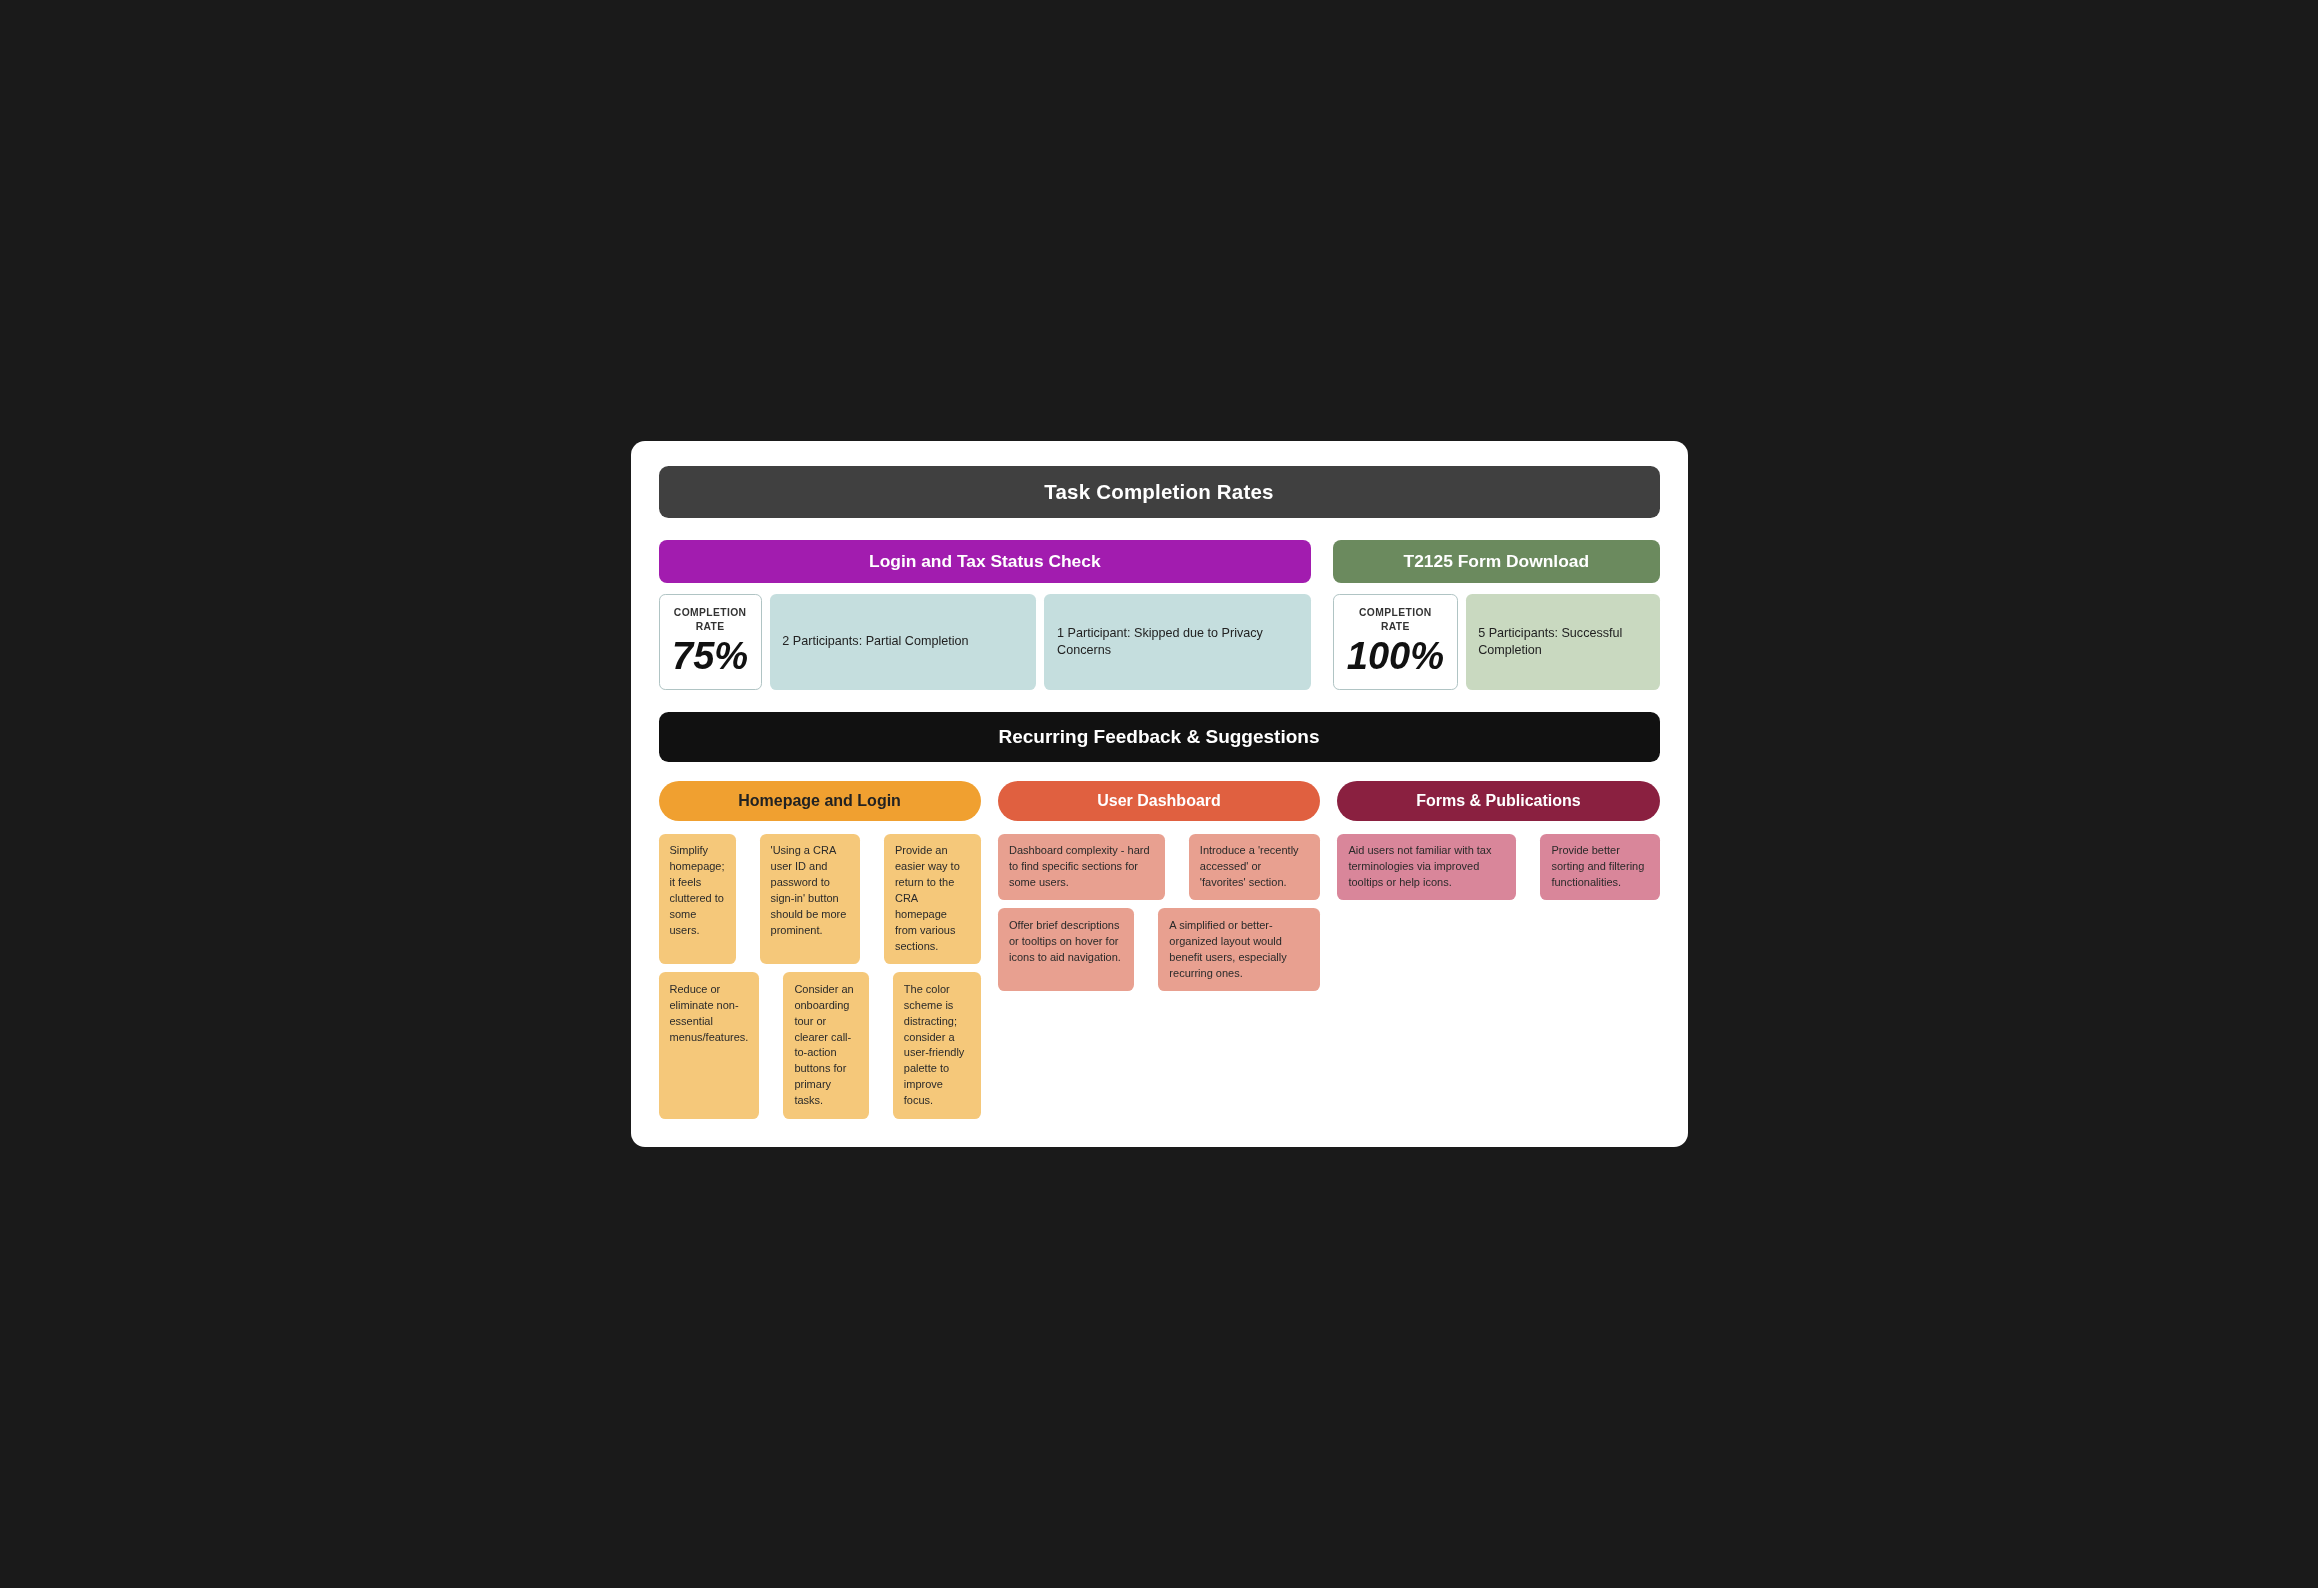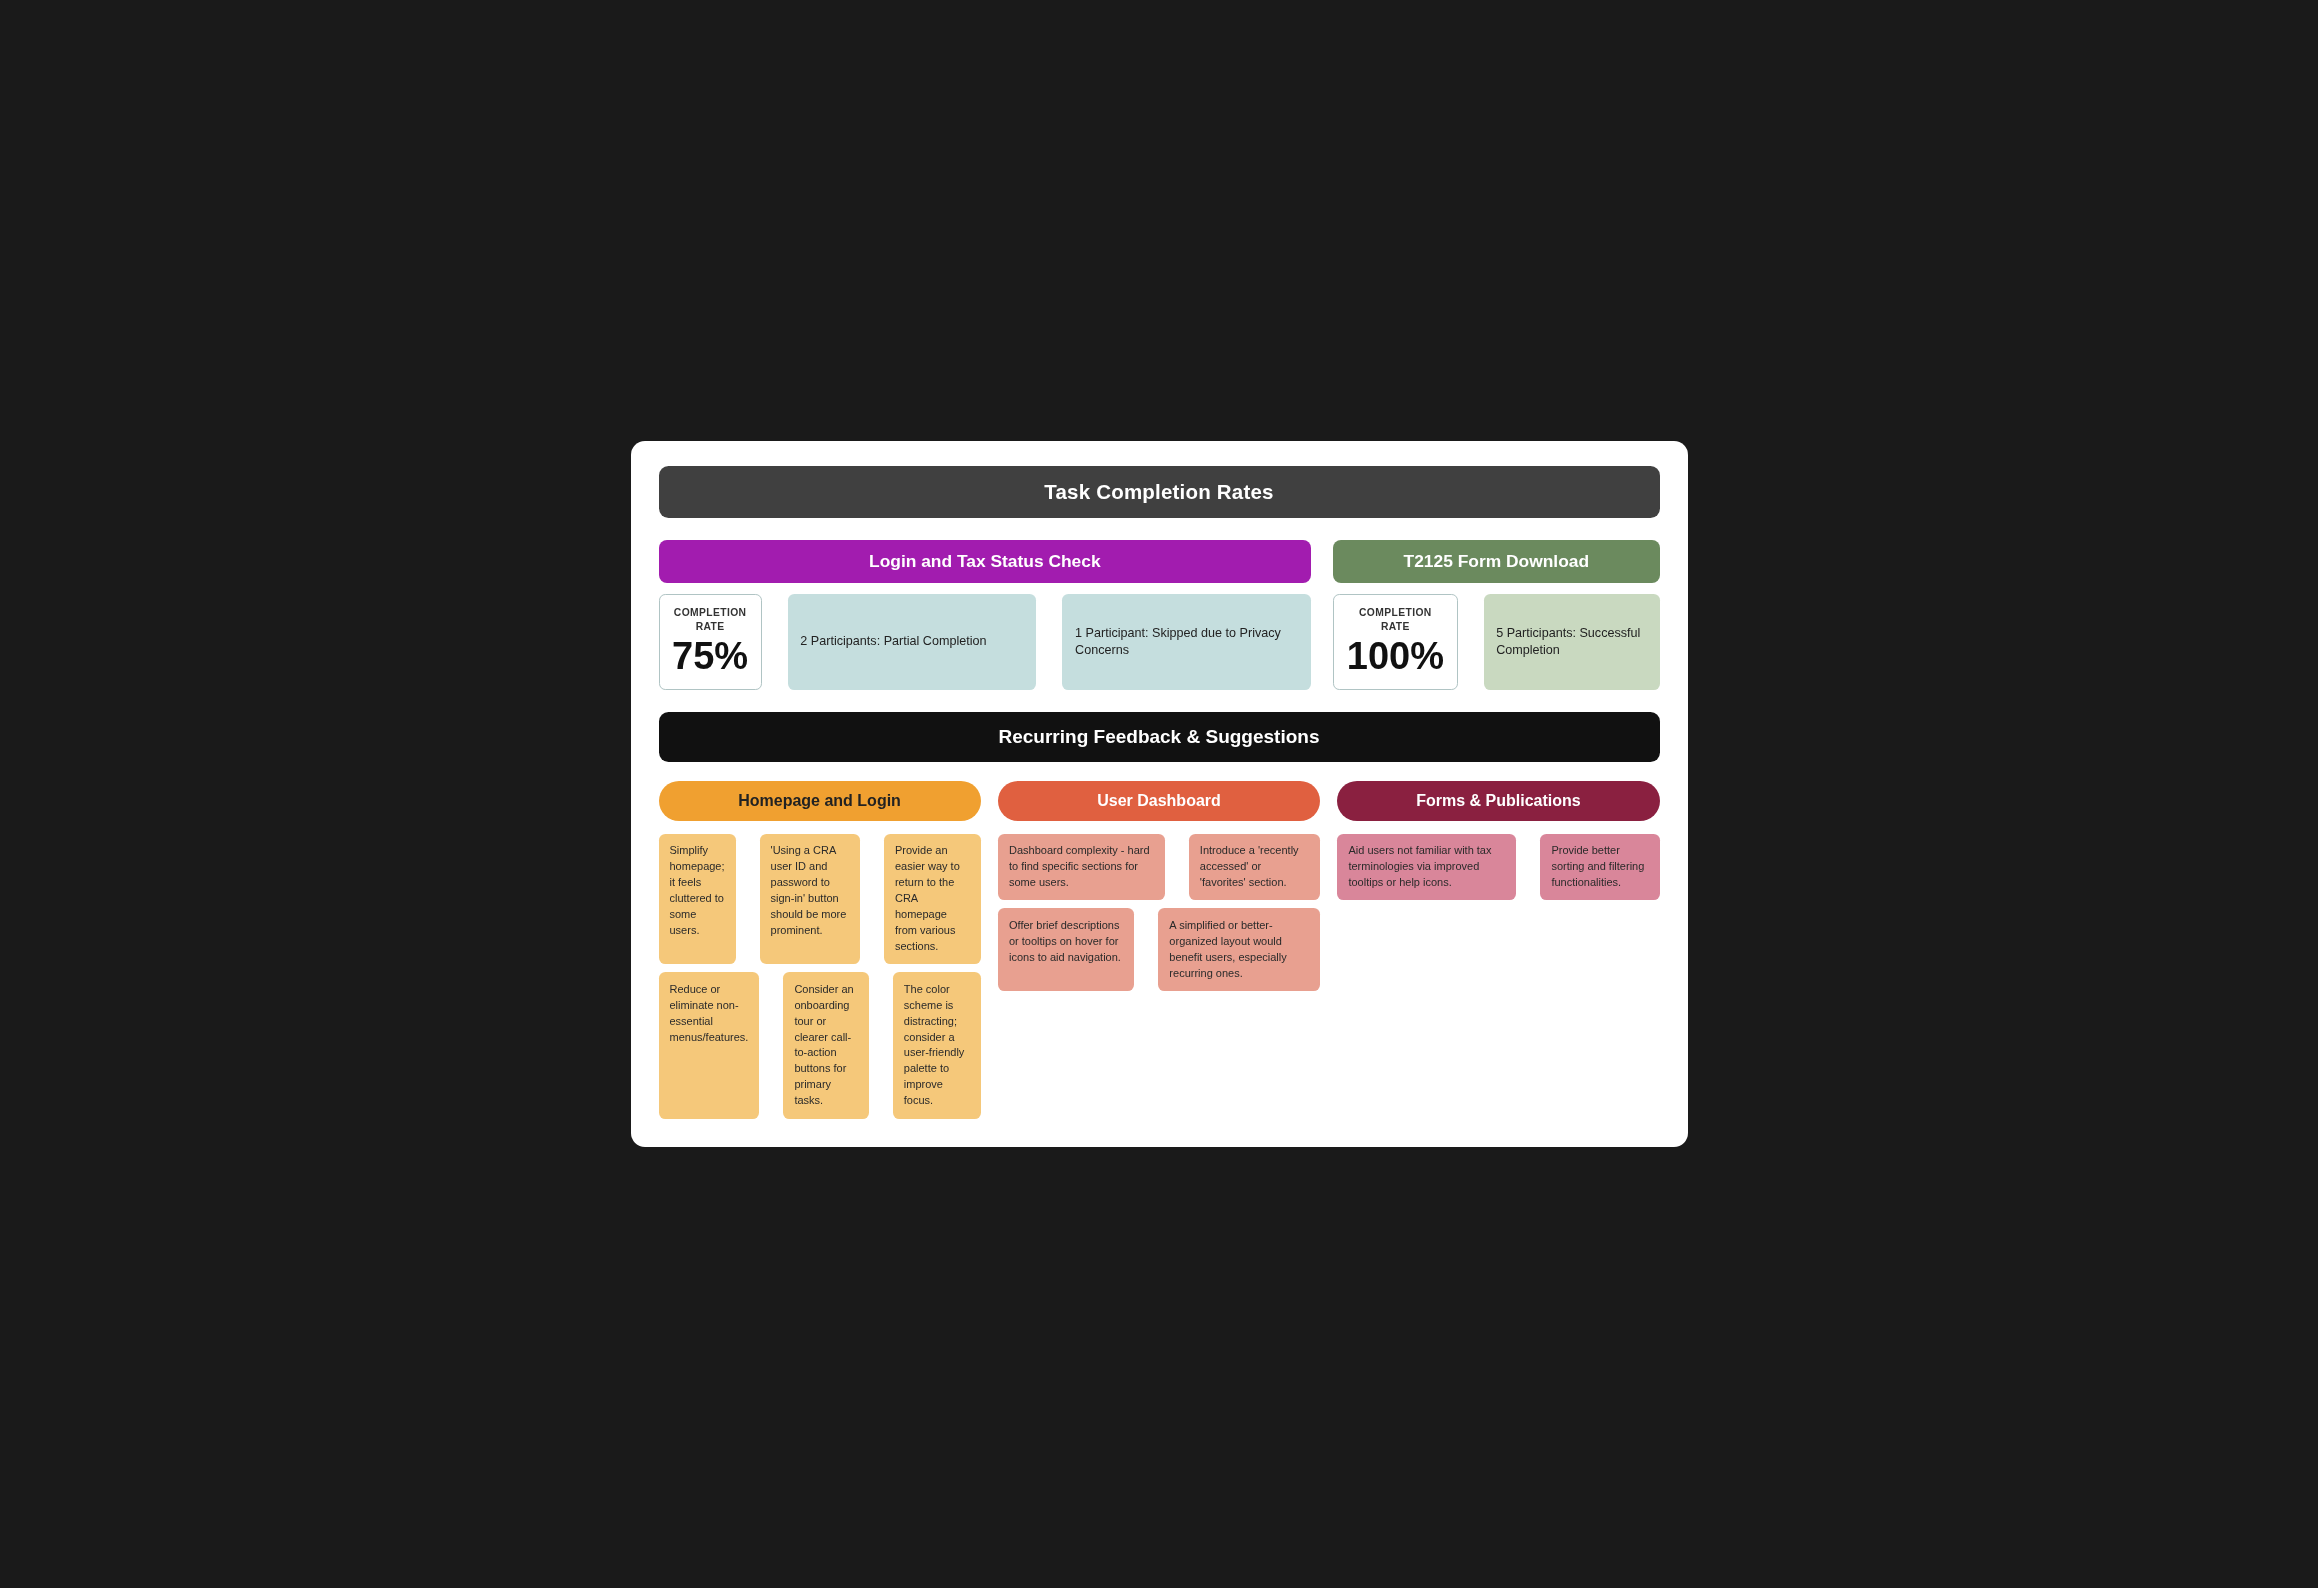--- a/index.html
+++ b/index.html
@@ -45,21 +45,21 @@
       padding: 11px 16px;
       font-size: 17.4px;
       font-weight: bold;
       color: #fff;
       margin-bottom: 11px;
     }
     .task-header.teal { background: #a21caf; }
     .task-header.green { background: #6b8a5e; }
     .task-cards-row {
       display: flex;
-      gap: 26px;
+      gap: 8px;
     }
     .stat-card {
       border-radius: 6.3px;
       padding: 11px 12.6px;
       display: flex;
       flex-direction: column;
       justify-content: center;
     }
     .stat-card.rate {
       background: #fff;
@@ -74,20 +74,21 @@
       line-height: 1.3;
       text-transform: uppercase;
       letter-spacing: 0.4px;
     }
     .stat-card.rate .rate-value {
       font-size: 38px;
       font-weight: bold;
       color: #111;
       line-height: 1.1;
       margin-top: 3.2px;
+      font-style: italic;
     }
     .stat-card.teal-light {
       background: #c5dede;
       flex: 1;
       font-size: 12.6px;
       color: #222;
       line-height: 1.4;
       min-width: 103px;
     }
     .stat-card.green-light {

